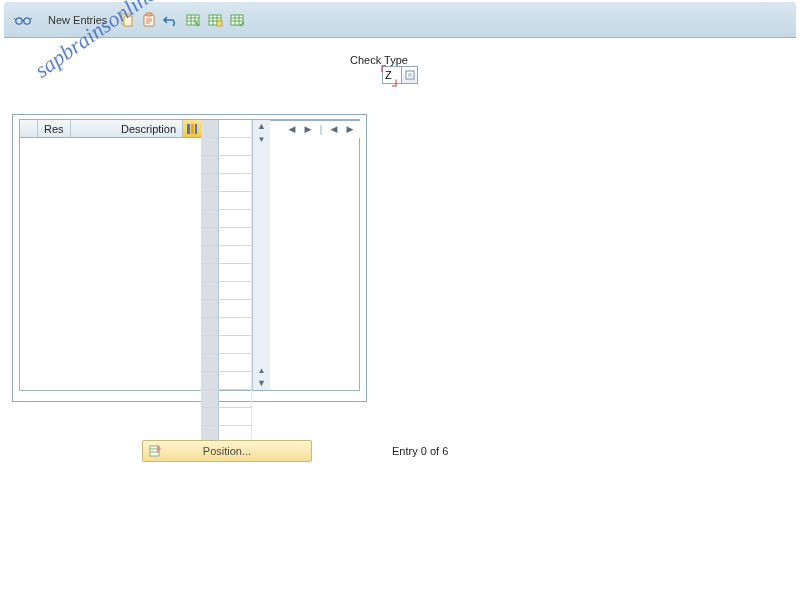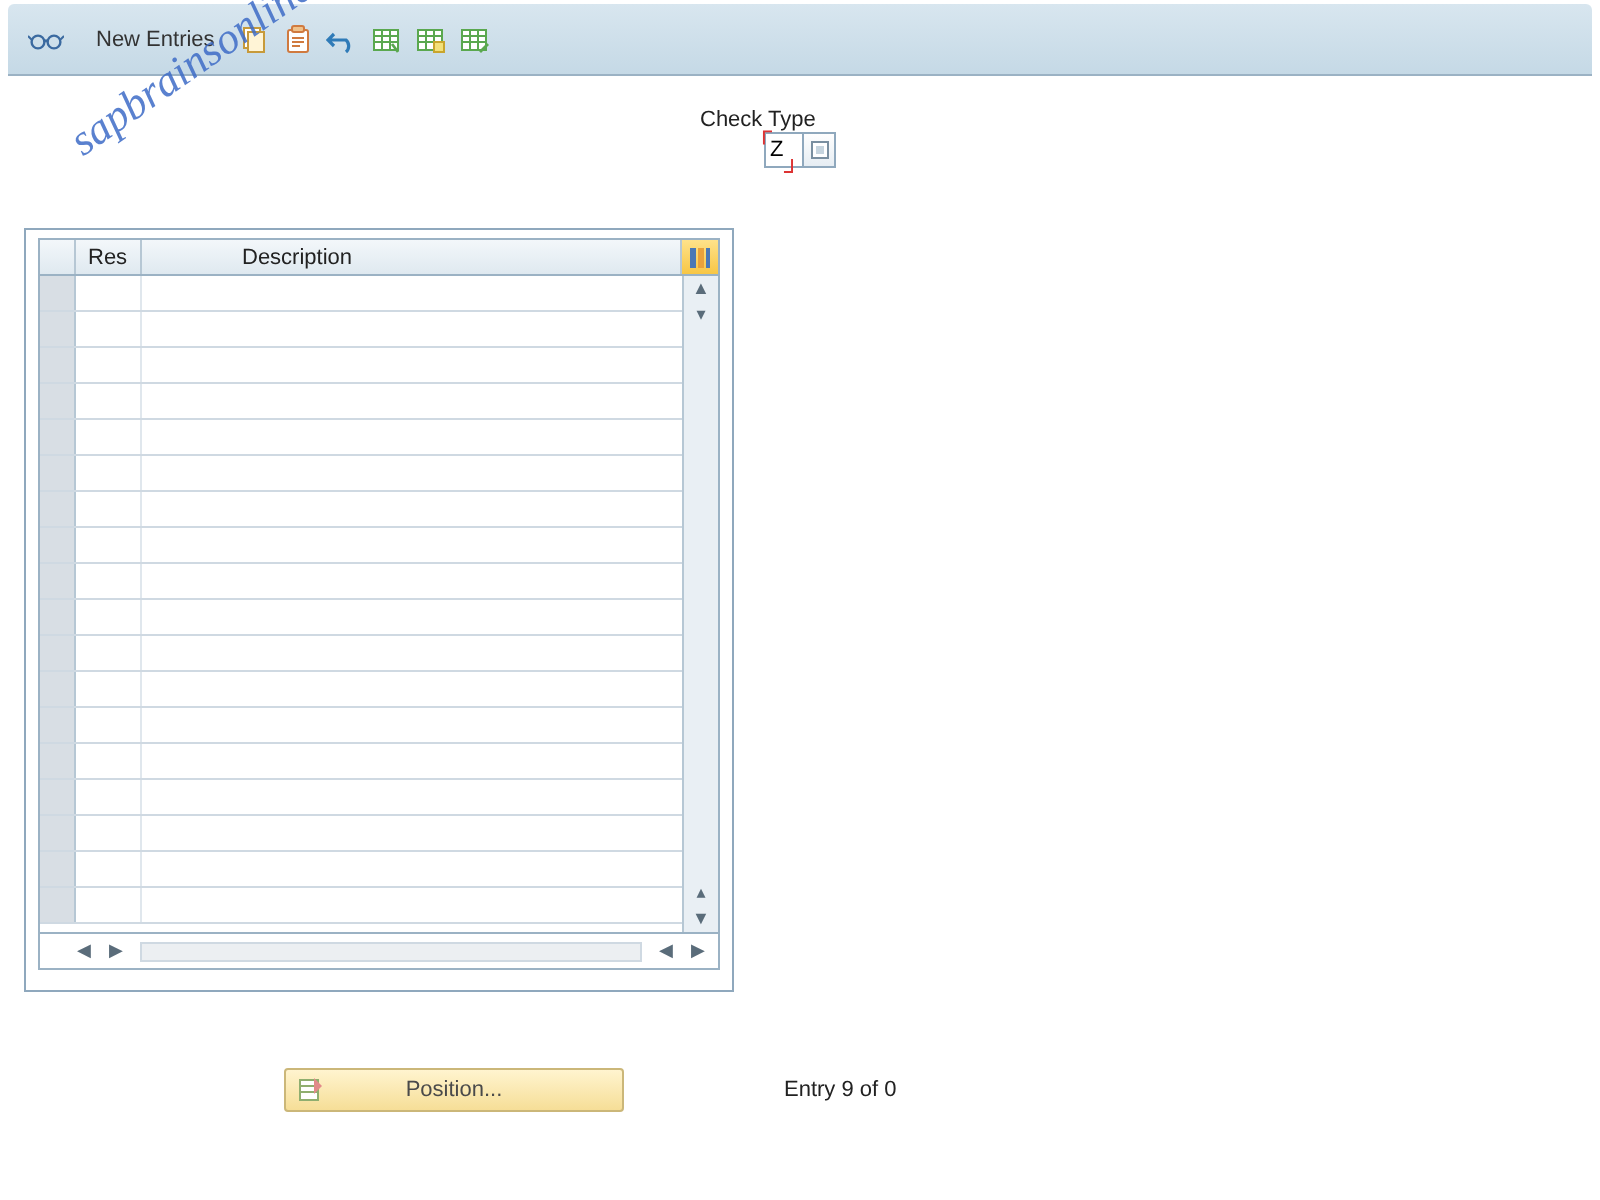--- a/index.html
+++ b/index.html
@@ -52,21 +52,21 @@
   .red-brackets::before{ content:"「"; left:-8px; }
   .red-brackets::after{ content:"」"; right:14px; top:6px; }
 
   .table-frame {
     border: 1px solid #8fa8bd;
     width: 355px;
     padding: 4px 6px 10px 6px;
     position: relative;
     background:#fff;
   }
-  .table-container { border:1px solid #9bb2c4; height: 366px; display:flex; flex-direction:column; }
+  .table-container { border:1px solid #9bb2c4; height: 272px; display:flex; }
   .table-head { display:flex; background: linear-gradient(#f3f7fa,#dfe9f0); border-bottom:1px solid #9bb2c4; height:18px; }
   .th-sel { width:18px; border-right:1px solid #b6c7d4; }
   .th { padding:2px 6px; border-right:1px solid #b6c7d4; color:#222; display:flex; align-items:center; }
   .th-res { width: 33px; }
   .th-desc { flex:1;margin-left:44px; }
   .th-cfg {
     width: 18px; display:flex; align-items:center; justify-content:center;
     background: linear-gradient(#ffe28a,#f7c645); cursor:pointer;
   }
   .table-body { flex:1; display:flex; }
@@ -331,17 +331,17 @@
     <div class="position-btn">
       <span class="pos-icon">
         <svg width="14" height="14" viewBox="0 0 14 14">
             <rect x="1" y="2" width="9" height="10" fill="#fff" stroke="#8fae6f"></rect>
             <path d="M1 5h9M1 8h9" stroke="#8fae6f"></path>
             <path d="M8 1 L12 5 L8 9 Z" fill="#e28a8a"></path>
           </svg>
       </span>
       <span>Position...</span>
     </div>
-    <span class="entry-text">Entry 9 of 0</span>
+    <span class="entry-text">Entry 0 of 6</span>
   </div>
 </div>
 
 <div class="watermark">sapbrainsonline.com</div>
 
 </body></html>

